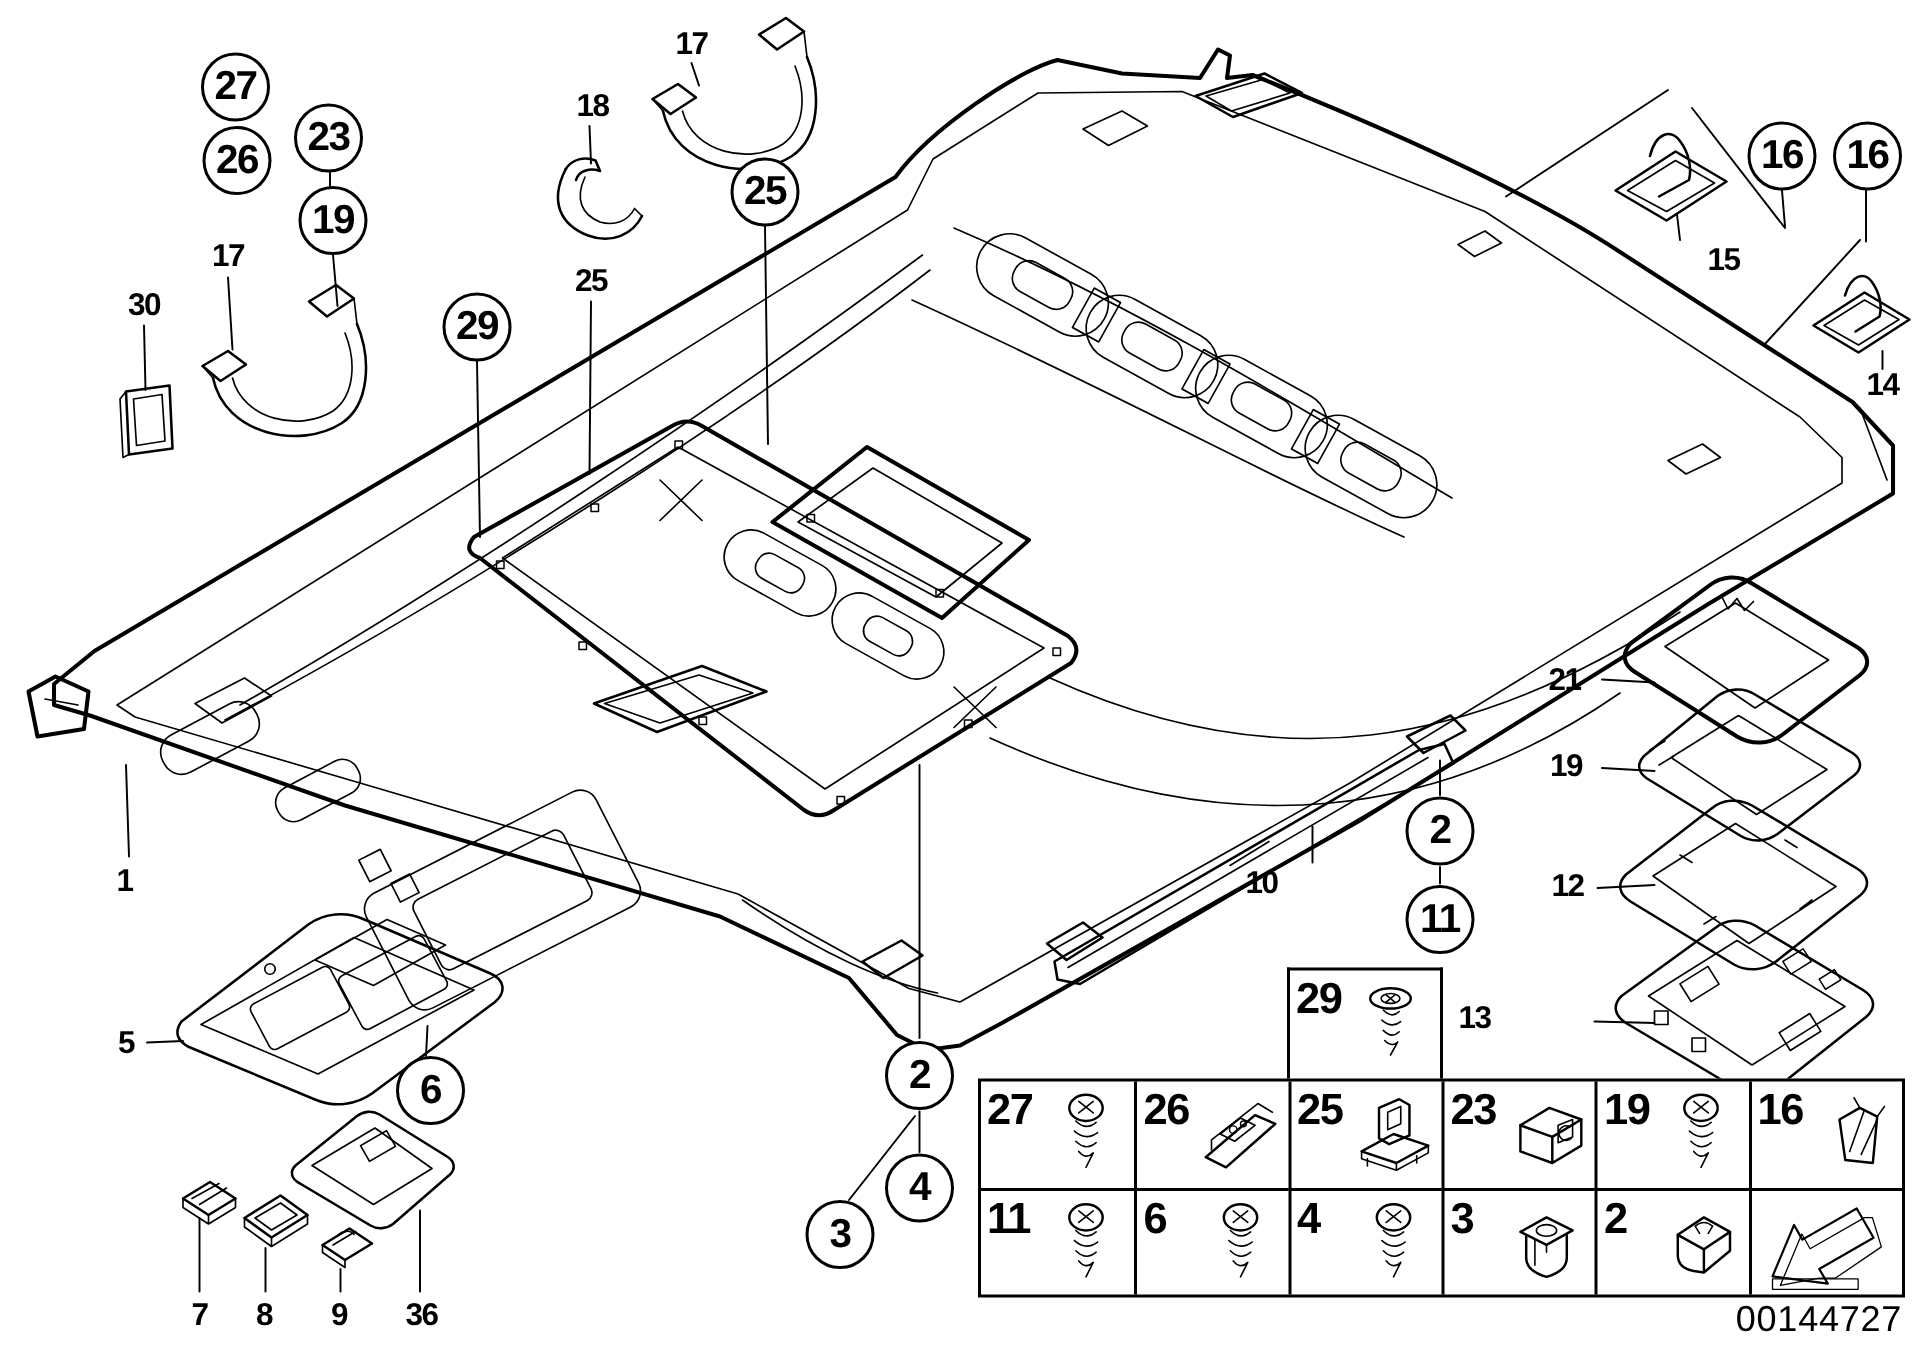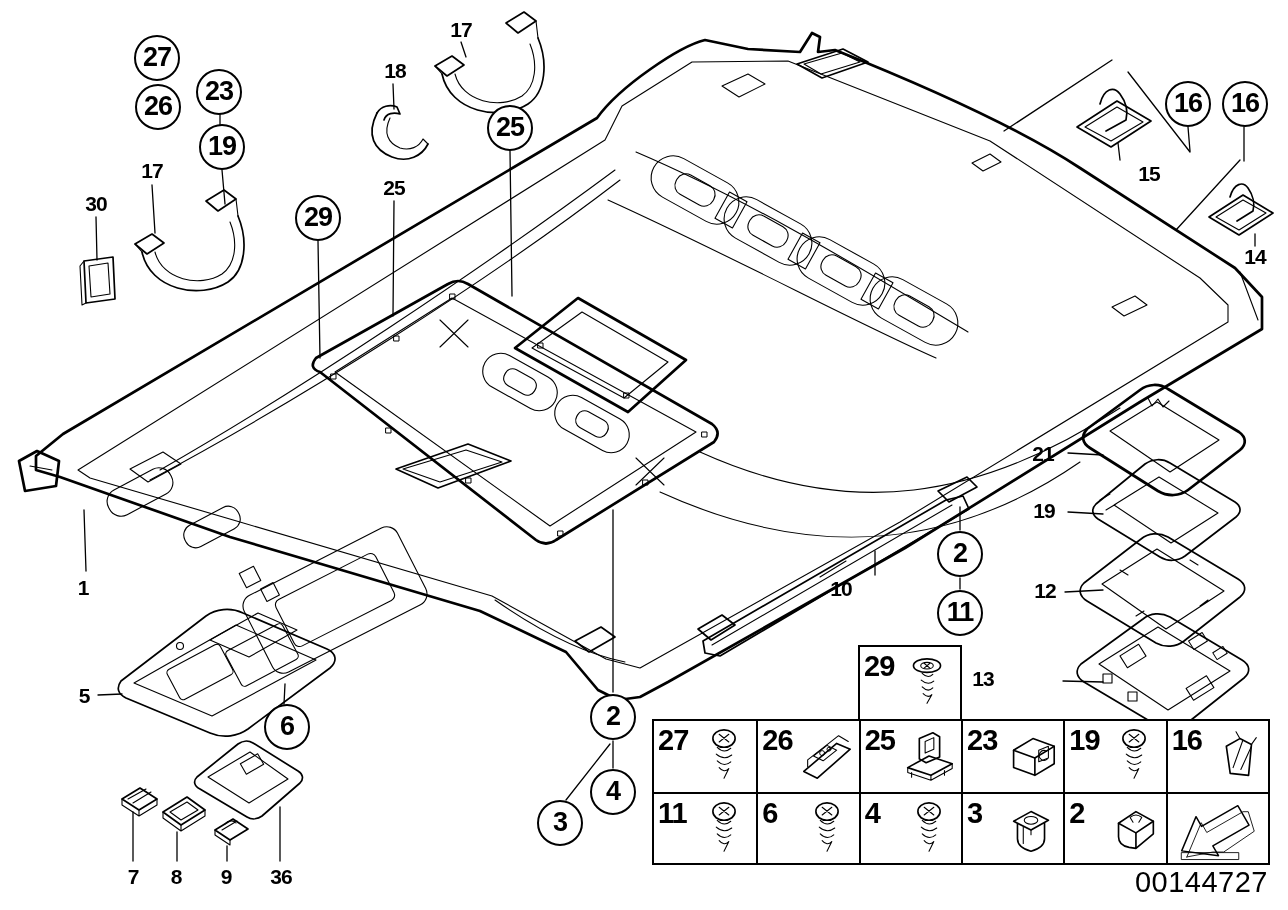--- a/index.html
+++ b/index.html
@@ -26,21 +26,21 @@
   .cell{position:relative;border-left:2px solid #000;border-top:2px solid #000;display:flex;align-items:flex-start;}
   .cell:nth-child(-n+6){border-top:none;}
   .cell:nth-child(6n+1){border-left:none;}
   .cell .num{font-size:29px;font-weight:bold;letter-spacing:-1px;margin:3px 0 0 4px;}
   .cell .ic{position:absolute;right:3px;top:4px;}
   .cell.arrowcell .ic{position:absolute;right:4px;top:5px;}
   #legend-topcell{position:absolute;left:858px;top:645px;width:104px;height:76px;background:#fff;
       border:2px solid #000;border-bottom:none;box-sizing:border-box;}
   #legend-topcell .num{font-size:29px;font-weight:bold;letter-spacing:-1px;margin:3px 0 0 4px;display:inline-block;}
   #legend-topcell .ic{position:absolute;right:4px;top:4px;}
-  #partnumber{position:absolute;right:20px;top:866px;font-size:29px;font-weight:400;letter-spacing:0.5px;}
+  #partnumber{position:absolute;right:20px;top:866px;font-size:24px;font-weight:400;letter-spacing:0.5px;}
 </style>
 </head>
 <body>
 
 <div id="stage">
 
 <svg id="art" width="1288" height="910" viewBox="0 0 1288 910">
   <defs>
     <symbol id="sym-screw-pan" viewBox="0 0 60 60">
       <ellipse class="med" cx="30" cy="12" rx="11.5" ry="9"></ellipse>

